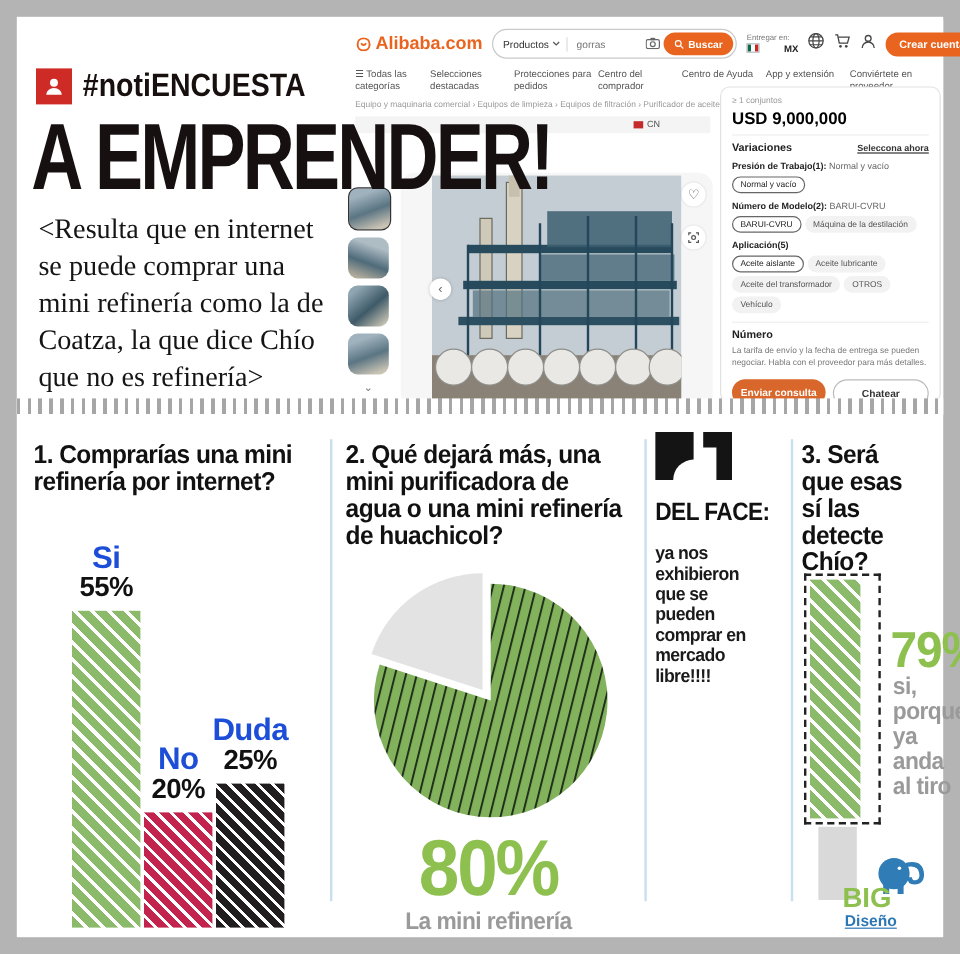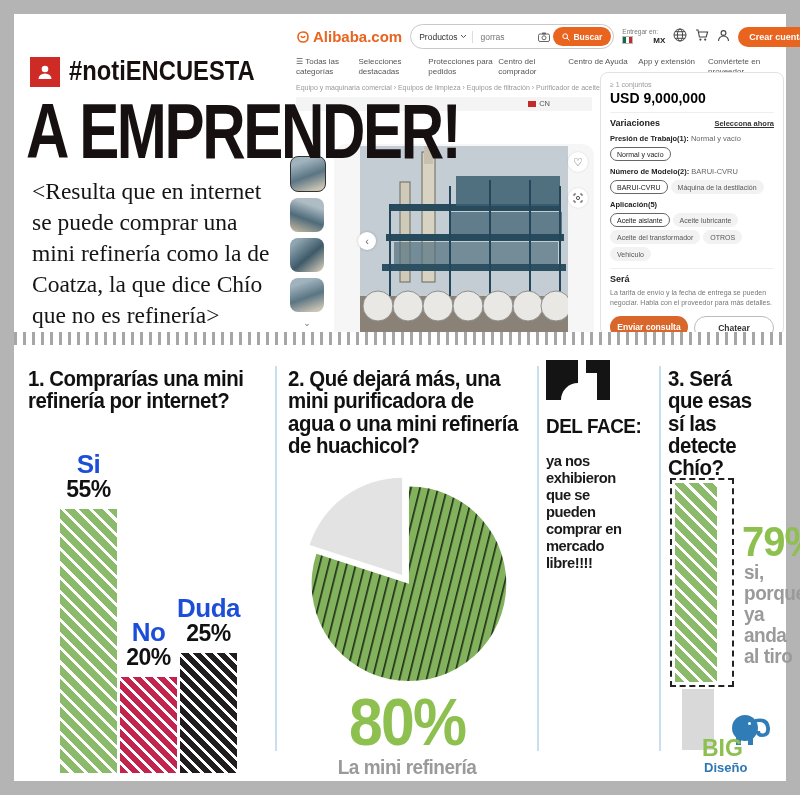--- a/index.html
+++ b/index.html
@@ -91,21 +91,21 @@
   .df-head{font-size:21px;font-weight:900;color:#111;transform:scaleX(.9);transform-origin:left;margin-top:6px;}
   .df-text{font-size:15.5px;font-weight:900;color:#1a1a1a;line-height:1.1;transform:scaleX(.95);transform-origin:left top;margin-top:14px;width:100px;}
   .col4{flex:1;position:relative;}
   .dash-box{position:absolute;left:2px;top:118px;width:60px;border:2px dashed #222;}
   .dash-box .fill{position:absolute;left:3px;top:3px;bottom:3px;width:42px;}
   .gray-bar{position:absolute;left:14px;width:32px;background:#d9d9d9;}
   .q3-big{position:absolute;left:74px;top:158px;font-size:42px;font-weight:900;color:#8dc04f;letter-spacing:-1px;transform:scaleX(.95);transform-origin:left;}
   .q3-cap{position:absolute;left:76px;top:202px;width:62px;font-size:20px;font-weight:900;color:#9a9a9a;line-height:1.05;transform:scaleX(.95);transform-origin:left top;}
   .brand{position:absolute;right:0;bottom:2px;width:72px;height:62px;}
   .brand .big{position:absolute;left:2px;bottom:13px;font-size:23px;font-weight:900;color:#8dc04f;letter-spacing:0;}
-  .brand .dis{position:absolute;left:4px;bottom:0;font-size:13px;font-weight:bold;color:#2e77b5;}
+  .brand .dis{position:absolute;left:4px;bottom:0;font-size:13px;font-weight:bold;color:#2e77b5;text-decoration:underline;}
   .brand svg{position:absolute;right:0;top:0;}
 </style>
 </head>
 <body>
 
 <div class="card">
 
   <div class="shot">
     <div class="ali-top">
       <div class="ali-logo">
@@ -258,21 +258,21 @@
       </div>
       <div class="attr"><b>Aplicación(5)</b></div>
       <div class="chips">
         <span class="chip sel">Aceite aislante</span>
         <span class="chip">Aceite lubricante</span>
         <span class="chip">Aceite del transformador</span>
         <span class="chip">OTROS</span>
         <span class="chip">Vehículo</span>
       </div>
       <hr class="phr" style="margin-top:7px;">
-      <div class="ship-t">Será</div>
+      <div class="ship-t">Número</div>
       <div class="ship-p">La tarifa de envío y la fecha de entrega se pueden negociar. Habla con el proveedor para más detalles.</div>
       <div class="pbtns">
         <span class="btn-o">Enviar consulta</span>
         <span class="btn-w">Chatear</span>
       </div>
     </div>
   </div>
 
   <div class="hash-row">
     <span class="hash-badge">

